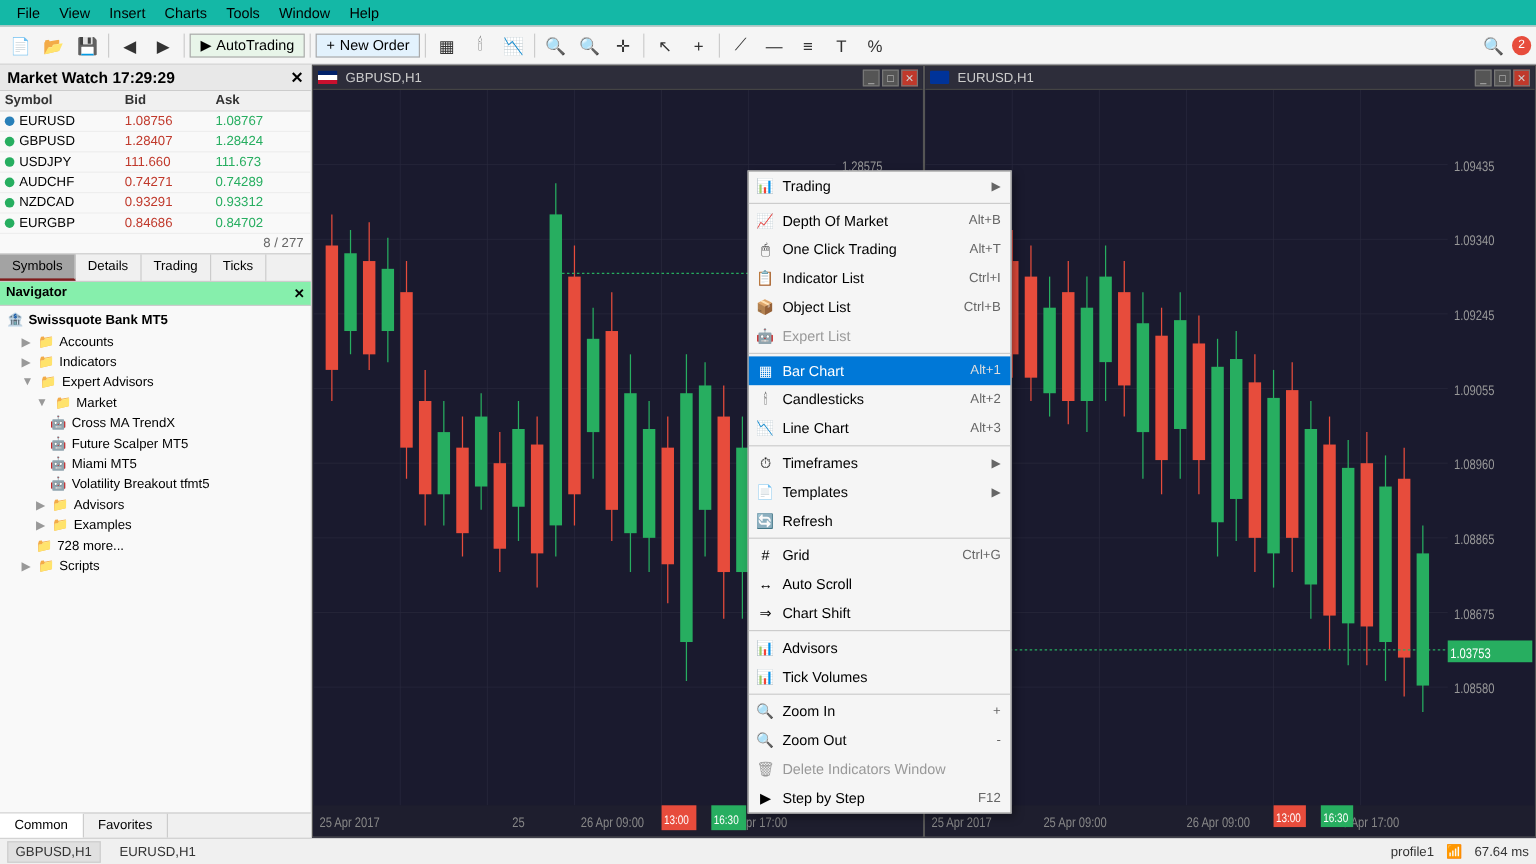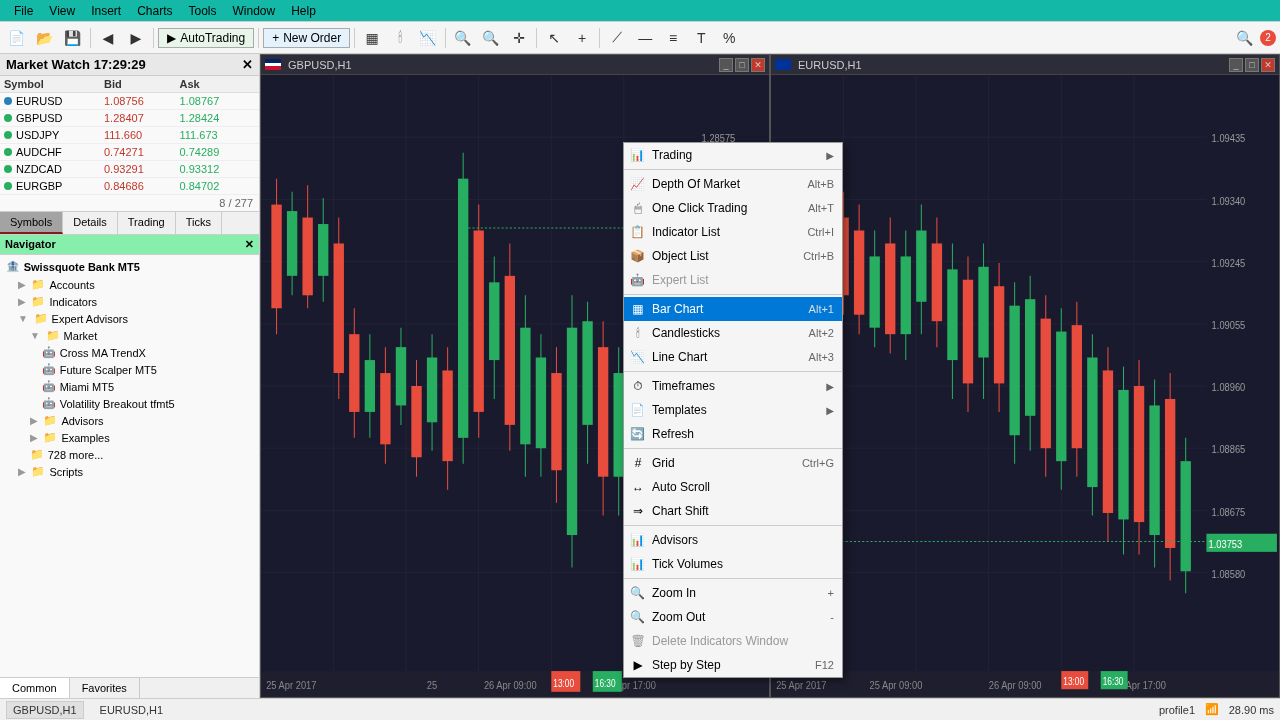--- a/index.html
+++ b/index.html
@@ -853,15 +853,15 @@
 
   </div>
 </div>
 
 <div class="status-bar">
   <span style="cursor:pointer; padding: 2px 6px; background:#e0e0e0; border: 1px solid #ccc;">GBPUSD,H1</span>
   <span style="cursor:pointer; padding: 2px 6px;">EURUSD,H1</span>
   <div class="status-right">
     <span>profile1</span>
     <span>📶</span>
-    <span>28.90 ms</span>
+    <span>67.64 ms</span>
   </div>
 </div>
 
 </body></html>

